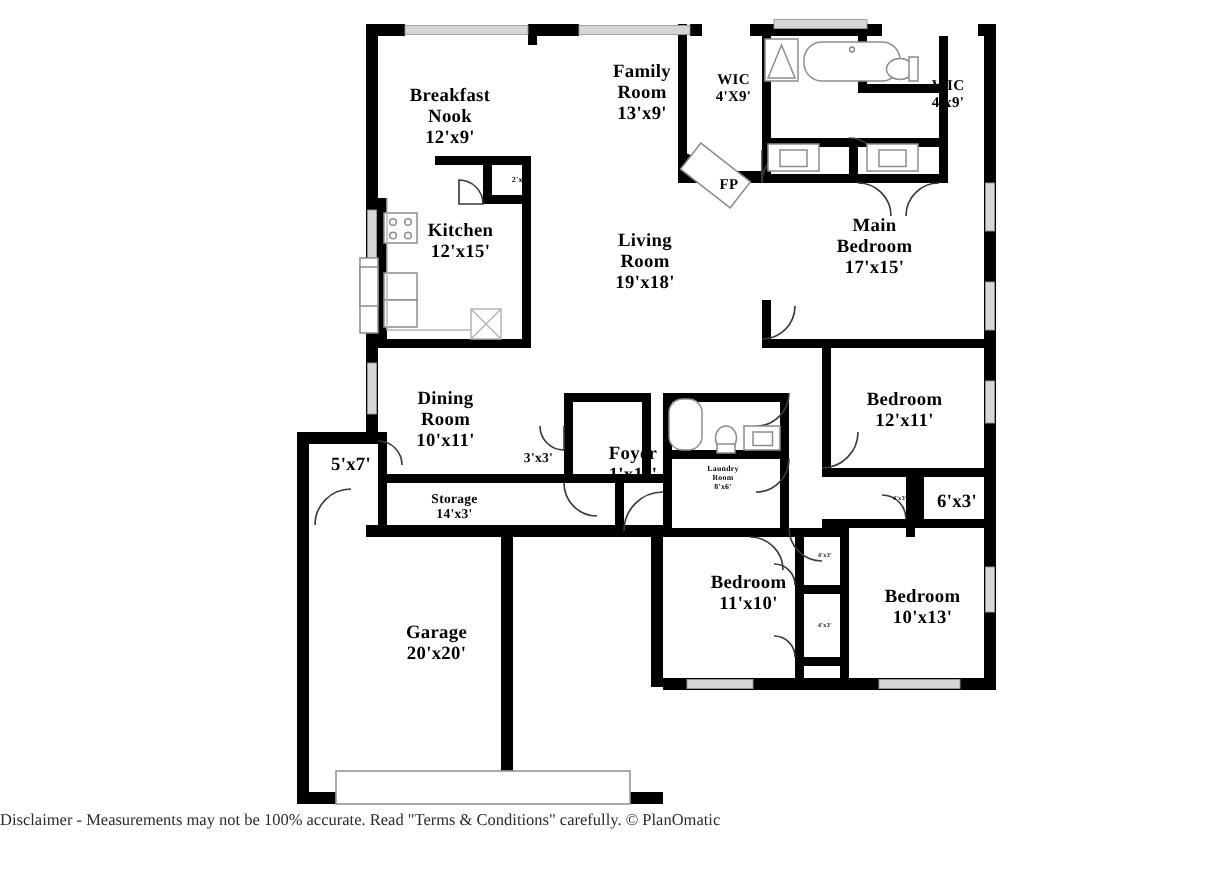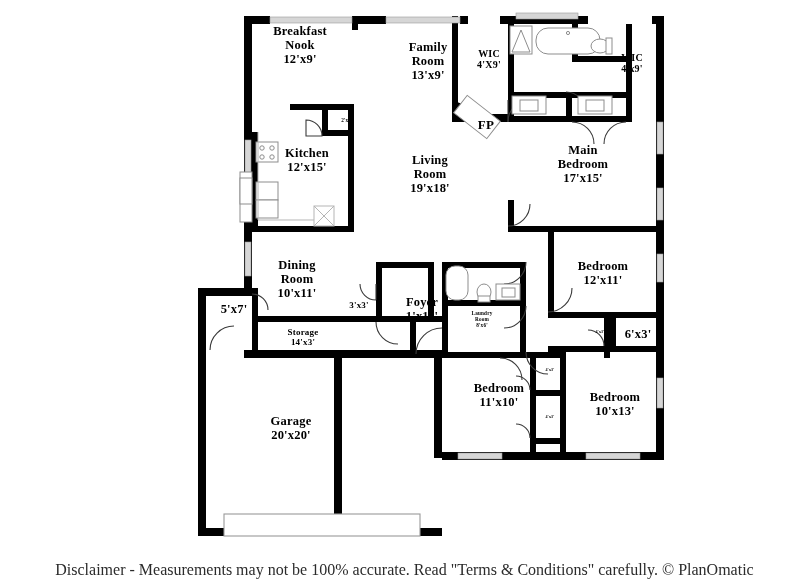--- a/index.html
+++ b/index.html
@@ -30,31 +30,29 @@
     line-height: 1.12;
     white-space: pre-line;
     letter-spacing: 0.2px;
     pointer-events: none;
   }
   .lbl-lg { font-size: 12.5px; }
   .lbl-md { font-size: 10px; }
   .lbl-sm { font-size: 9px; }
   .lbl-xs { font-size: 5.2px; }
   .lbl-xxs { font-size: 4px; }
-  .lbl-fp { font-size: 13px; }
+  .lbl-fp { font-size: 10px; }
   #disclaimer {
     position: absolute;
     left: 0;
     top: 541px;
     width: 809px;
-    text-align: center;
     font-family: "Liberation Serif", serif;
-    font-size: 16px;
+    font-size: 11px;
     color: #2b2b2b;
-    margin-top: 20px;
   }
 </style>
 </head>
 <body>
 
 <svg id="plan" viewBox="0 0 809 588" xmlns="http://www.w3.org/2000/svg">
   <rect x="0" y="0" width="809" height="588" fill="#ffffff"></rect>
 
   <g fill="#000000">
 
@@ -251,21 +249,21 @@
     <rect x="496" y="284" width="24" height="16" fill="#ffffff"></rect>
     <rect x="502" y="288" width="13" height="9" fill="#ffffff"></rect>
 
     <g>
       <rect x="456" y="106" width="42" height="22" fill="#ffffff" stroke="#8d8d8d" stroke-width="1" transform="rotate(38 477 117)"></rect>
     </g>
   </g>
 </svg>
 
 <div id="labels">
-  <div class="room-label lbl-lg" style="left:250px;top:24px;width:100px;">Breakfast
+  <div class="room-label lbl-lg" style="left:250px;top:56px;width:100px;">Breakfast
 Nook
 12'x9'</div>
   <div class="room-label lbl-lg" style="left:378px;top:40px;width:100px;">Family
 Room
 13'x9'</div>
   <div class="room-label lbl-md" style="left:462px;top:48px;width:54px;">WIC
 4'X9'</div>
   <div class="room-label lbl-md" style="left:604px;top:52px;width:56px;">WIC
 4'x9'</div>
   <div class="room-label lbl-xs" style="left:332px;top:118px;width:30px;">2'x4'</div>

